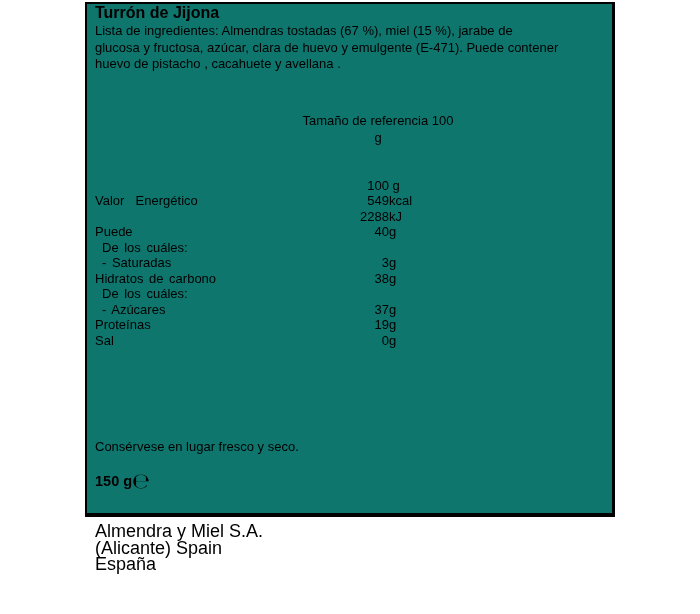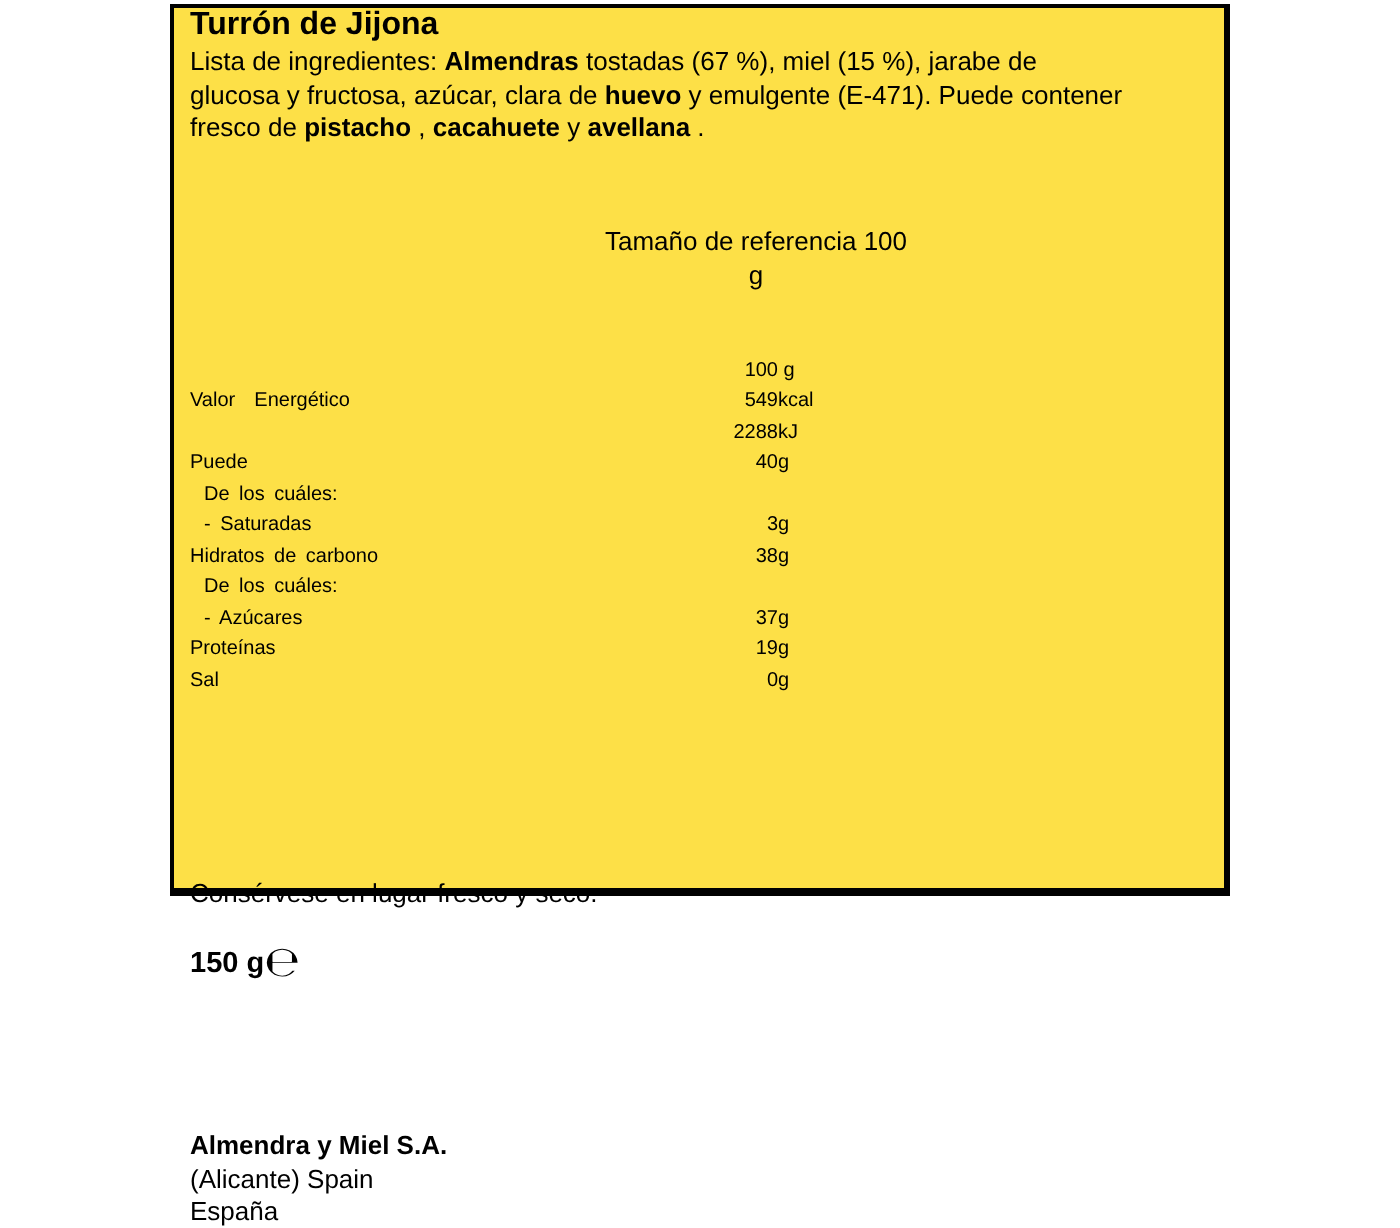--- a/index.html
+++ b/index.html
@@ -11,51 +11,51 @@
   }
   .page {
     position: relative;
     width: 700px; height: 614px;
     background: #ffffff;
     overflow: hidden;
   }
   .label-box {
     position: absolute;
     left: 85px; top: 2px;
-    width: 530px; height: 446px;
-    background: #fde047;
+    width: 530px; height: 515px;
+    background: #0f766e;
     border: 2px solid #000000;
     border-right-width: 3px;
     border-bottom-width: 4px;
   }
   .title {
     position: absolute;
     left: 8px; top: 0px;
     font-size: 16px; line-height: 17px;
     font-weight: bold;
     white-space: nowrap;
   }
   .ingredients {
     position: absolute;
     left: 8px; top: 19px;
     font-size: 13px; line-height: 16.5px;
   }
   .ingredients .ing-line { white-space: nowrap; }
   .ingredients span { white-space: pre; }
-  .b { font-weight: bold; }
+  .b { font-weight: normal; }
   .ref-block {
     position: absolute;
     left: 191px; top: 108px; width: 200px;
     text-align: center;
     font-size: 13px; line-height: 17px;
   }
   .nrow {
     position: absolute;
     left: 0; right: 0; height: 16px;
-    font-size: 10px; line-height: 16px;
+    font-size: 13px; line-height: 16px;
   }
   .nlabel {
     position: absolute; left: 8px;
     white-space: pre;
     word-spacing: 2px;
   }
   .nrow.indent .nlabel { left: 15px; }
   .nnum {
     position: absolute; left: 0; width: 302px;
     text-align: right;
@@ -80,36 +80,36 @@
   }
   .net-weight .esign {
     font-weight: normal;
     font-size: 21px;
     font-family: "DejaVu Sans", "Liberation Sans", sans-serif;
     vertical-align: -2px;
   }
   .manufacturer {
     position: absolute;
     left: 8px; top: 519px;
-    font-size: 13px; line-height: 16.5px; margin-top: 42px;
+    font-size: 18px; line-height: 16.5px;
   }
   .manufacturer div { white-space: nowrap; }
 </style>
 </head>
 <body>
 
 <div class="page">
   <div class="label-box">
 
     <div class="title">Turrón de Jijona</div>
 
     <div class="ingredients">
       <div class="ing-line"><span>Lista de ingredientes: </span><span class="b">Almendras</span><span> tostadas (67 %), miel (15 %), jarabe de</span></div>
       <div class="ing-line"><span>glucosa y fructosa, azúcar, clara de </span><span class="b">huevo</span><span> y emulgente (E-471). Puede contener</span></div>
-      <div class="ing-line"><span>fresco de </span><span class="b">pistacho</span><span> , </span><span class="b">cacahuete</span><span> y </span><span class="b">avellana</span><span> .</span></div>
+      <div class="ing-line"><span>huevo de </span><span class="b">pistacho</span><span> , </span><span class="b">cacahuete</span><span> y </span><span class="b">avellana</span><span> .</span></div>
     </div>
 
     <div class="ref-block">
       <div>Tamaño de referencia 100</div>
       <div>g</div>
     </div>
 
     <div class="nrow" style="top:173.5px">
       <span class="nlabel"></span>
         <span class="nnum">100</span>

